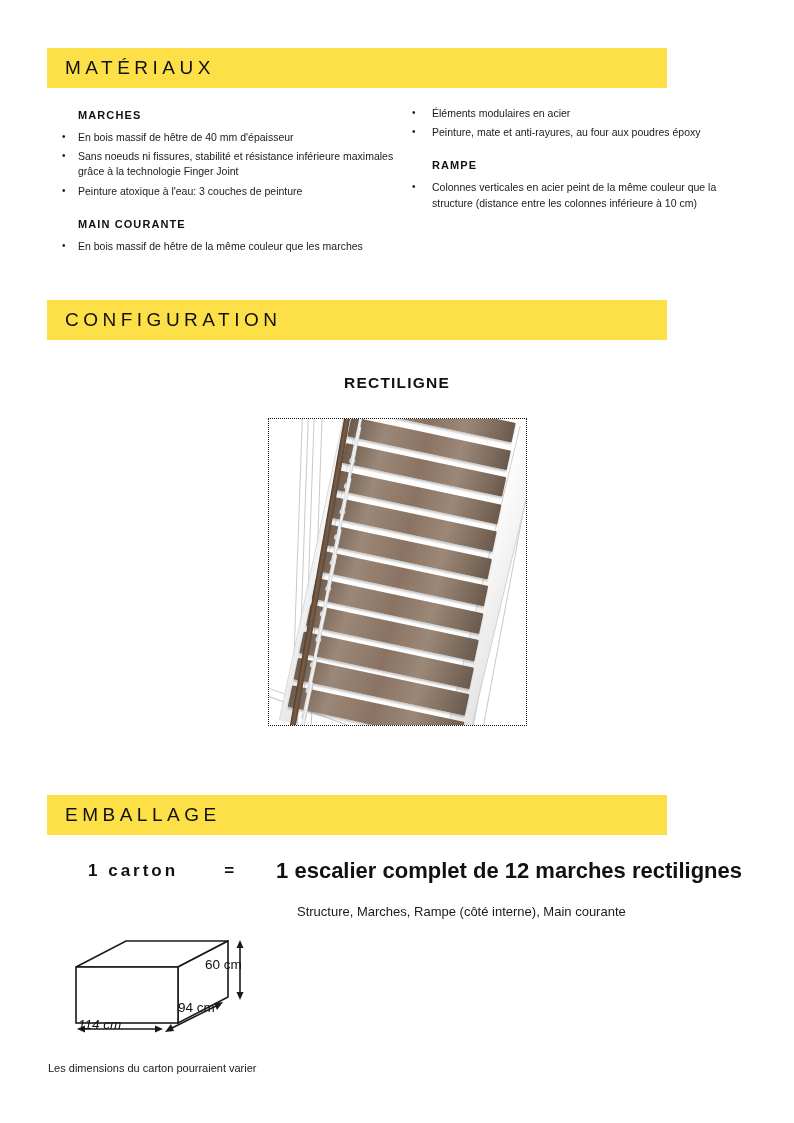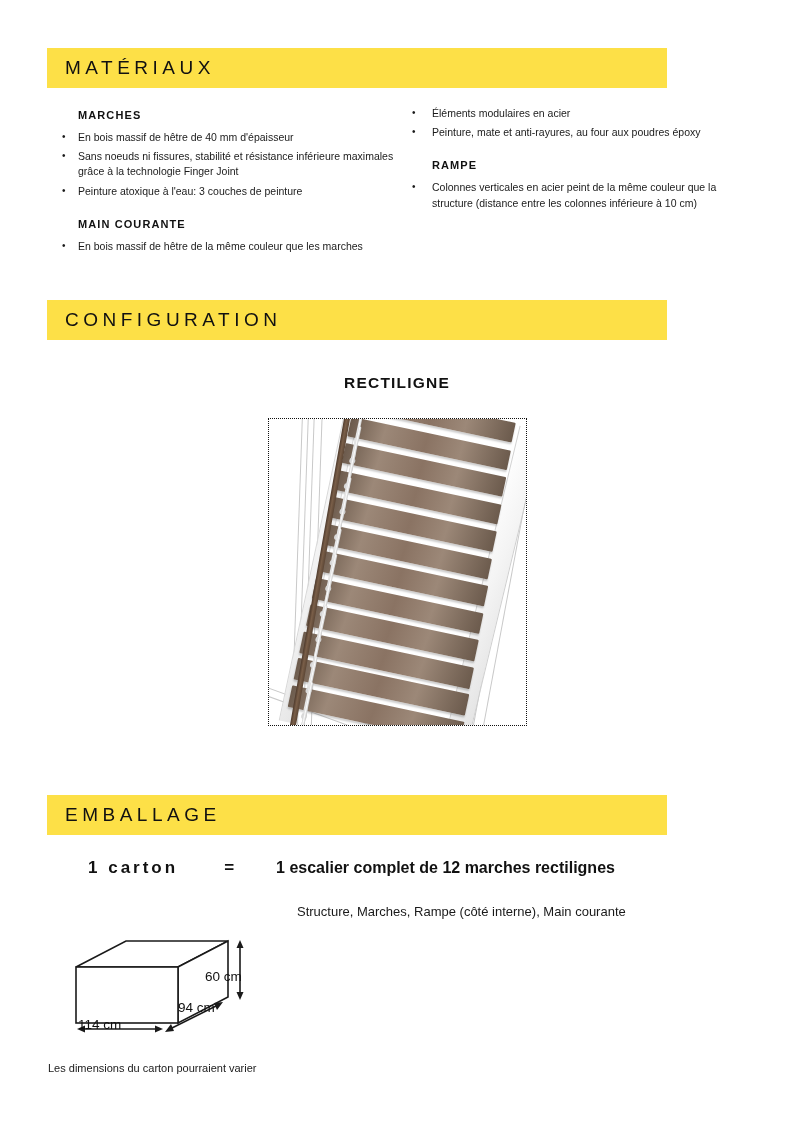--- a/index.html
+++ b/index.html
@@ -210,21 +210,21 @@
     white-space: nowrap;
   }
   #carton-equals {
     font-size: 17px;
     font-weight: bold;
     color: #111;
     margin-left: 46px;
     margin-right: 42px;
   }
   #carton-desc {
-    font-size: 16px;
+    font-size: 22px;
     font-weight: bold;
     color: #111;
     white-space: nowrap;
   }
   #carton-contents {
     position: absolute;
     top: 904px;
     left: 297px;
     font-size: 13px;
     color: #1a1a1a;
@@ -239,23 +239,23 @@
     width: 260px;
     height: 120px;
   }
   #box-figure svg { display: block; }
   .dim-label {
     position: absolute;
     font-size: 13.5px;
     color: #111;
     white-space: nowrap;
   }
-  #dim-height { left: 155px; top: 44px; }
+  #dim-height { left: 155px; top: 32px; }
   #dim-depth  { left: 128px; top: 75px; }
-  #dim-width  { left: 28px;  top: 92px; }
+  #dim-width  { left: 28px;  top: 92px; font-style: italic; }
 
   #footnote {
     position: absolute;
     left: 48px;
     top: 1062px;
     font-size: 11px;
     color: #1a1a1a;
   }
 </style>
 </head>

